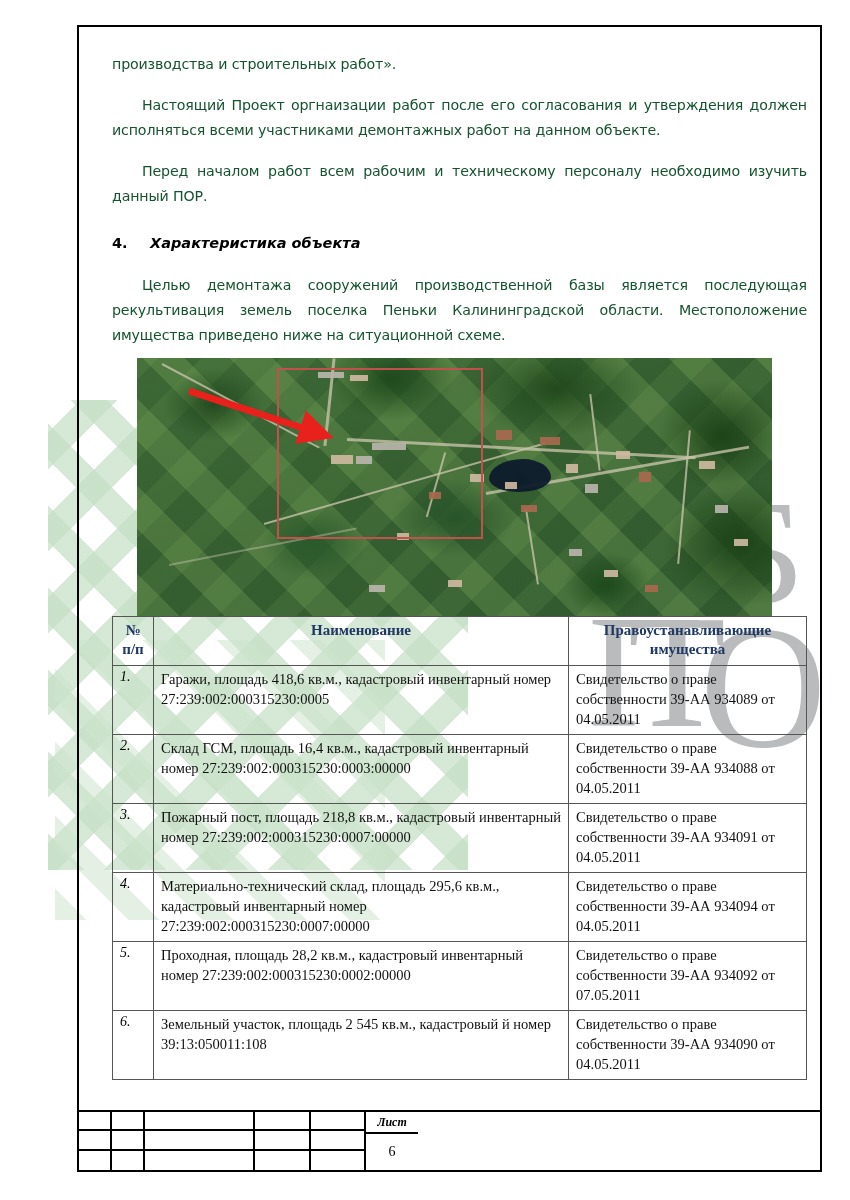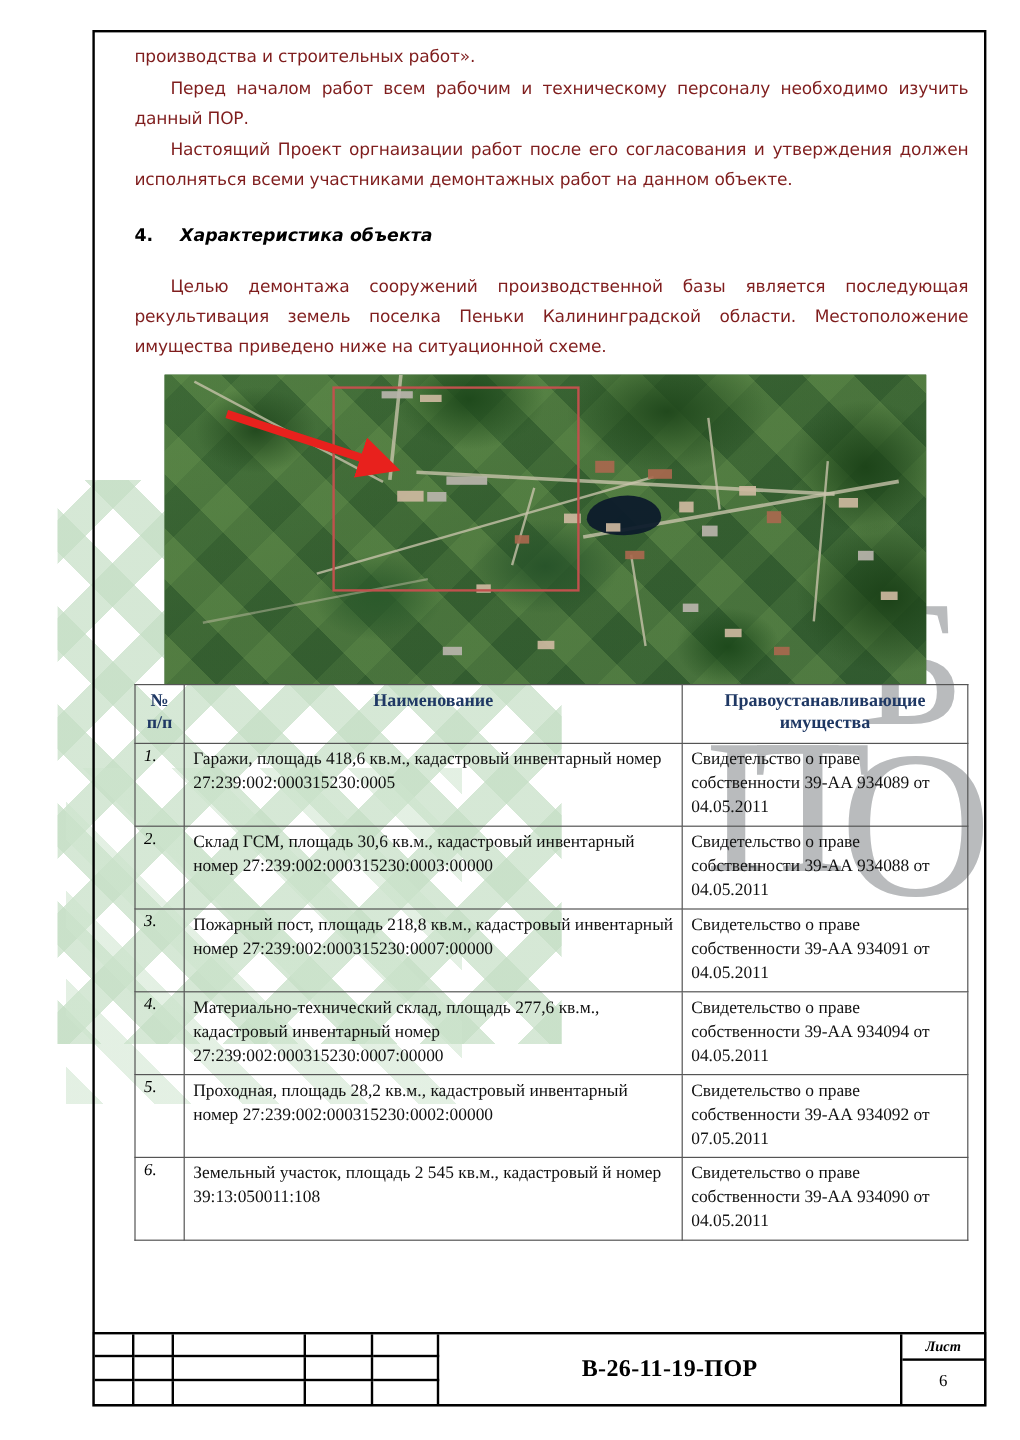--- a/index.html
+++ b/index.html
@@ -67,25 +67,25 @@
   }
 
   
   .content {
     position: absolute;
     left: 112px; top: 36px;
     width: 695px;
     z-index: 2;
   }
   p.body {
-    margin: 0 0 1px 0;
+    margin: 16px 0 1px 0;
     font-family: "DejaVu Sans", sans-serif;
     font-size: 14.2px;
     line-height: 25px;
-    color: #7f1d1d;
+    color: #14532d;
     text-align: justify;
     text-indent: 30px;
     letter-spacing: -0.15px;
   }
   p.body.noind { text-indent: 0; }
 
   .section-head {
     margin: 26px 0 0 0;
     display: flex;
     align-items: baseline;
@@ -241,21 +241,21 @@
     border-right: 2px solid #000;
   }
   .stamp-title {
     font-family: "Liberation Serif", serif;
     font-weight: bold;
     font-size: 20px;
     letter-spacing: 0.3px;
     color: #000;
   }
   .stamp-right {
-    width: 68px;
+    width: 52px;
     display: flex;
     flex-direction: column;
   }
   .stamp-sheet-lbl {
     height: 22px;
     border-bottom: 2px solid #000;
     display: flex; align-items: center; justify-content: center;
     font-family: "Liberation Serif", serif;
     font-style: italic; font-weight: bold;
     font-size: 12px;
@@ -279,22 +279,22 @@
     <div class="wm-letter wm-p">П</div>
     <div class="wm-letter wm-t">Т</div>
     <div class="wm-letter wm-o">О</div>
   </div>
 
   <div class="frame"></div>
 
   <div class="content">
 
     <p class="body noind">производства и строительных работ».</p>
+    <p class="body">Настоящий Проект орг­наизации работ после его согласования и утверждения должен исполняться всеми участниками демонтажных работ на данном объекте.</p>
     <p class="body">Перед началом работ всем рабочим и техническому персоналу необходимо изучить данный ПОР.</p>
-    <p class="body">Настоящий Проект орг­наизации работ после его согласования и утверждения должен исполняться всеми участниками демонтажных работ на данном объекте.</p>
 
     <div class="section-head">
       <span class="section-num">4.</span>
       <span class="section-title">Характеристика объекта</span>
     </div>
 
     <div class="para-block">
       <p class="body">Целью демонтажа сооружений производственной базы является последующая рекультивация земель поселка Пеньки Калининградской области. Местоположение имущества приведено ниже на ситуационной схеме.</p>
     </div>
 
@@ -373,31 +373,31 @@
         </tr>
       </thead>
       <tbody>
         <tr>
           <td class="num">1.</td>
           <td class="nm">Гаражи, площадь 418,6 кв.м., кадастровый инвентарный номер 27:239:002:000315230:0005</td>
           <td class="doc">Свидетельство о праве собственности 39-АА 934089 от 04.05.2011</td>
         </tr>
         <tr>
           <td class="num">2.</td>
-          <td class="nm">Склад ГСМ, площадь 30,6 кв.м., кадастровый инвентарный номер 27:239:002:000315230:0003:00000</td>
+          <td class="nm">Склад ГСМ, площадь 16,4 кв.м., кадастровый инвентарный номер 27:239:002:000315230:0003:00000</td>
           <td class="doc">Свидетельство о праве собственности 39-АА 934088 от 04.05.2011</td>
         </tr>
         <tr>
           <td class="num">3.</td>
           <td class="nm">Пожарный пост, площадь 218,8 кв.м., кадастровый инвентарный номер 27:239:002:000315230:0007:00000</td>
           <td class="doc">Свидетельство о праве собственности 39-АА 934091 от 04.05.2011</td>
         </tr>
         <tr>
           <td class="num">4.</td>
-          <td class="nm">Материально-технический склад, площадь 277,6 кв.м., кадастровый инвентарный номер 27:239:002:000315230:0007:00000</td>
+          <td class="nm">Материально-технический склад, площадь 295,6 кв.м., кадастровый инвентарный номер 27:239:002:000315230:0007:00000</td>
           <td class="doc"> Свидетельство о праве собственности 39-АА 934094 от 04.05.2011</td>
         </tr>
         <tr>
           <td class="num">5.</td>
           <td class="nm">Проходная, площадь 28,2 кв.м., кадастровый инвентарный номер 27:239:002:000315230:0002:00000</td>
           <td class="doc">Свидетельство о праве собственности 39-АА 934092 от 07.05.2011</td>
         </tr>
         <tr>
           <td class="num">6.</td>
           <td class="nm">Земельный участок, площадь 2 545 кв.м., кадастровый й номер 39:13:050011:108</td>
@@ -421,23 +421,20 @@
       <div class="stamp-cell"></div>
       <div class="stamp-cell lastcol"></div>
 
       <div class="stamp-cell lastrow"></div>
       <div class="stamp-cell lastrow"></div>
       <div class="stamp-cell lastrow"></div>
       <div class="stamp-cell lastrow"></div>
       <div class="stamp-cell lastcol lastrow"></div>
     </div>
 
-    <div class="stamp-main">
-      <div class="stamp-title">В-26-11-19-ПОР</div>
-    </div>
 
     <div class="stamp-right">
       <div class="stamp-sheet-lbl">Лист</div>
       <div class="stamp-sheet-no">6</div>
     </div>
   </div>
 
 </div>
 
 </body></html>

